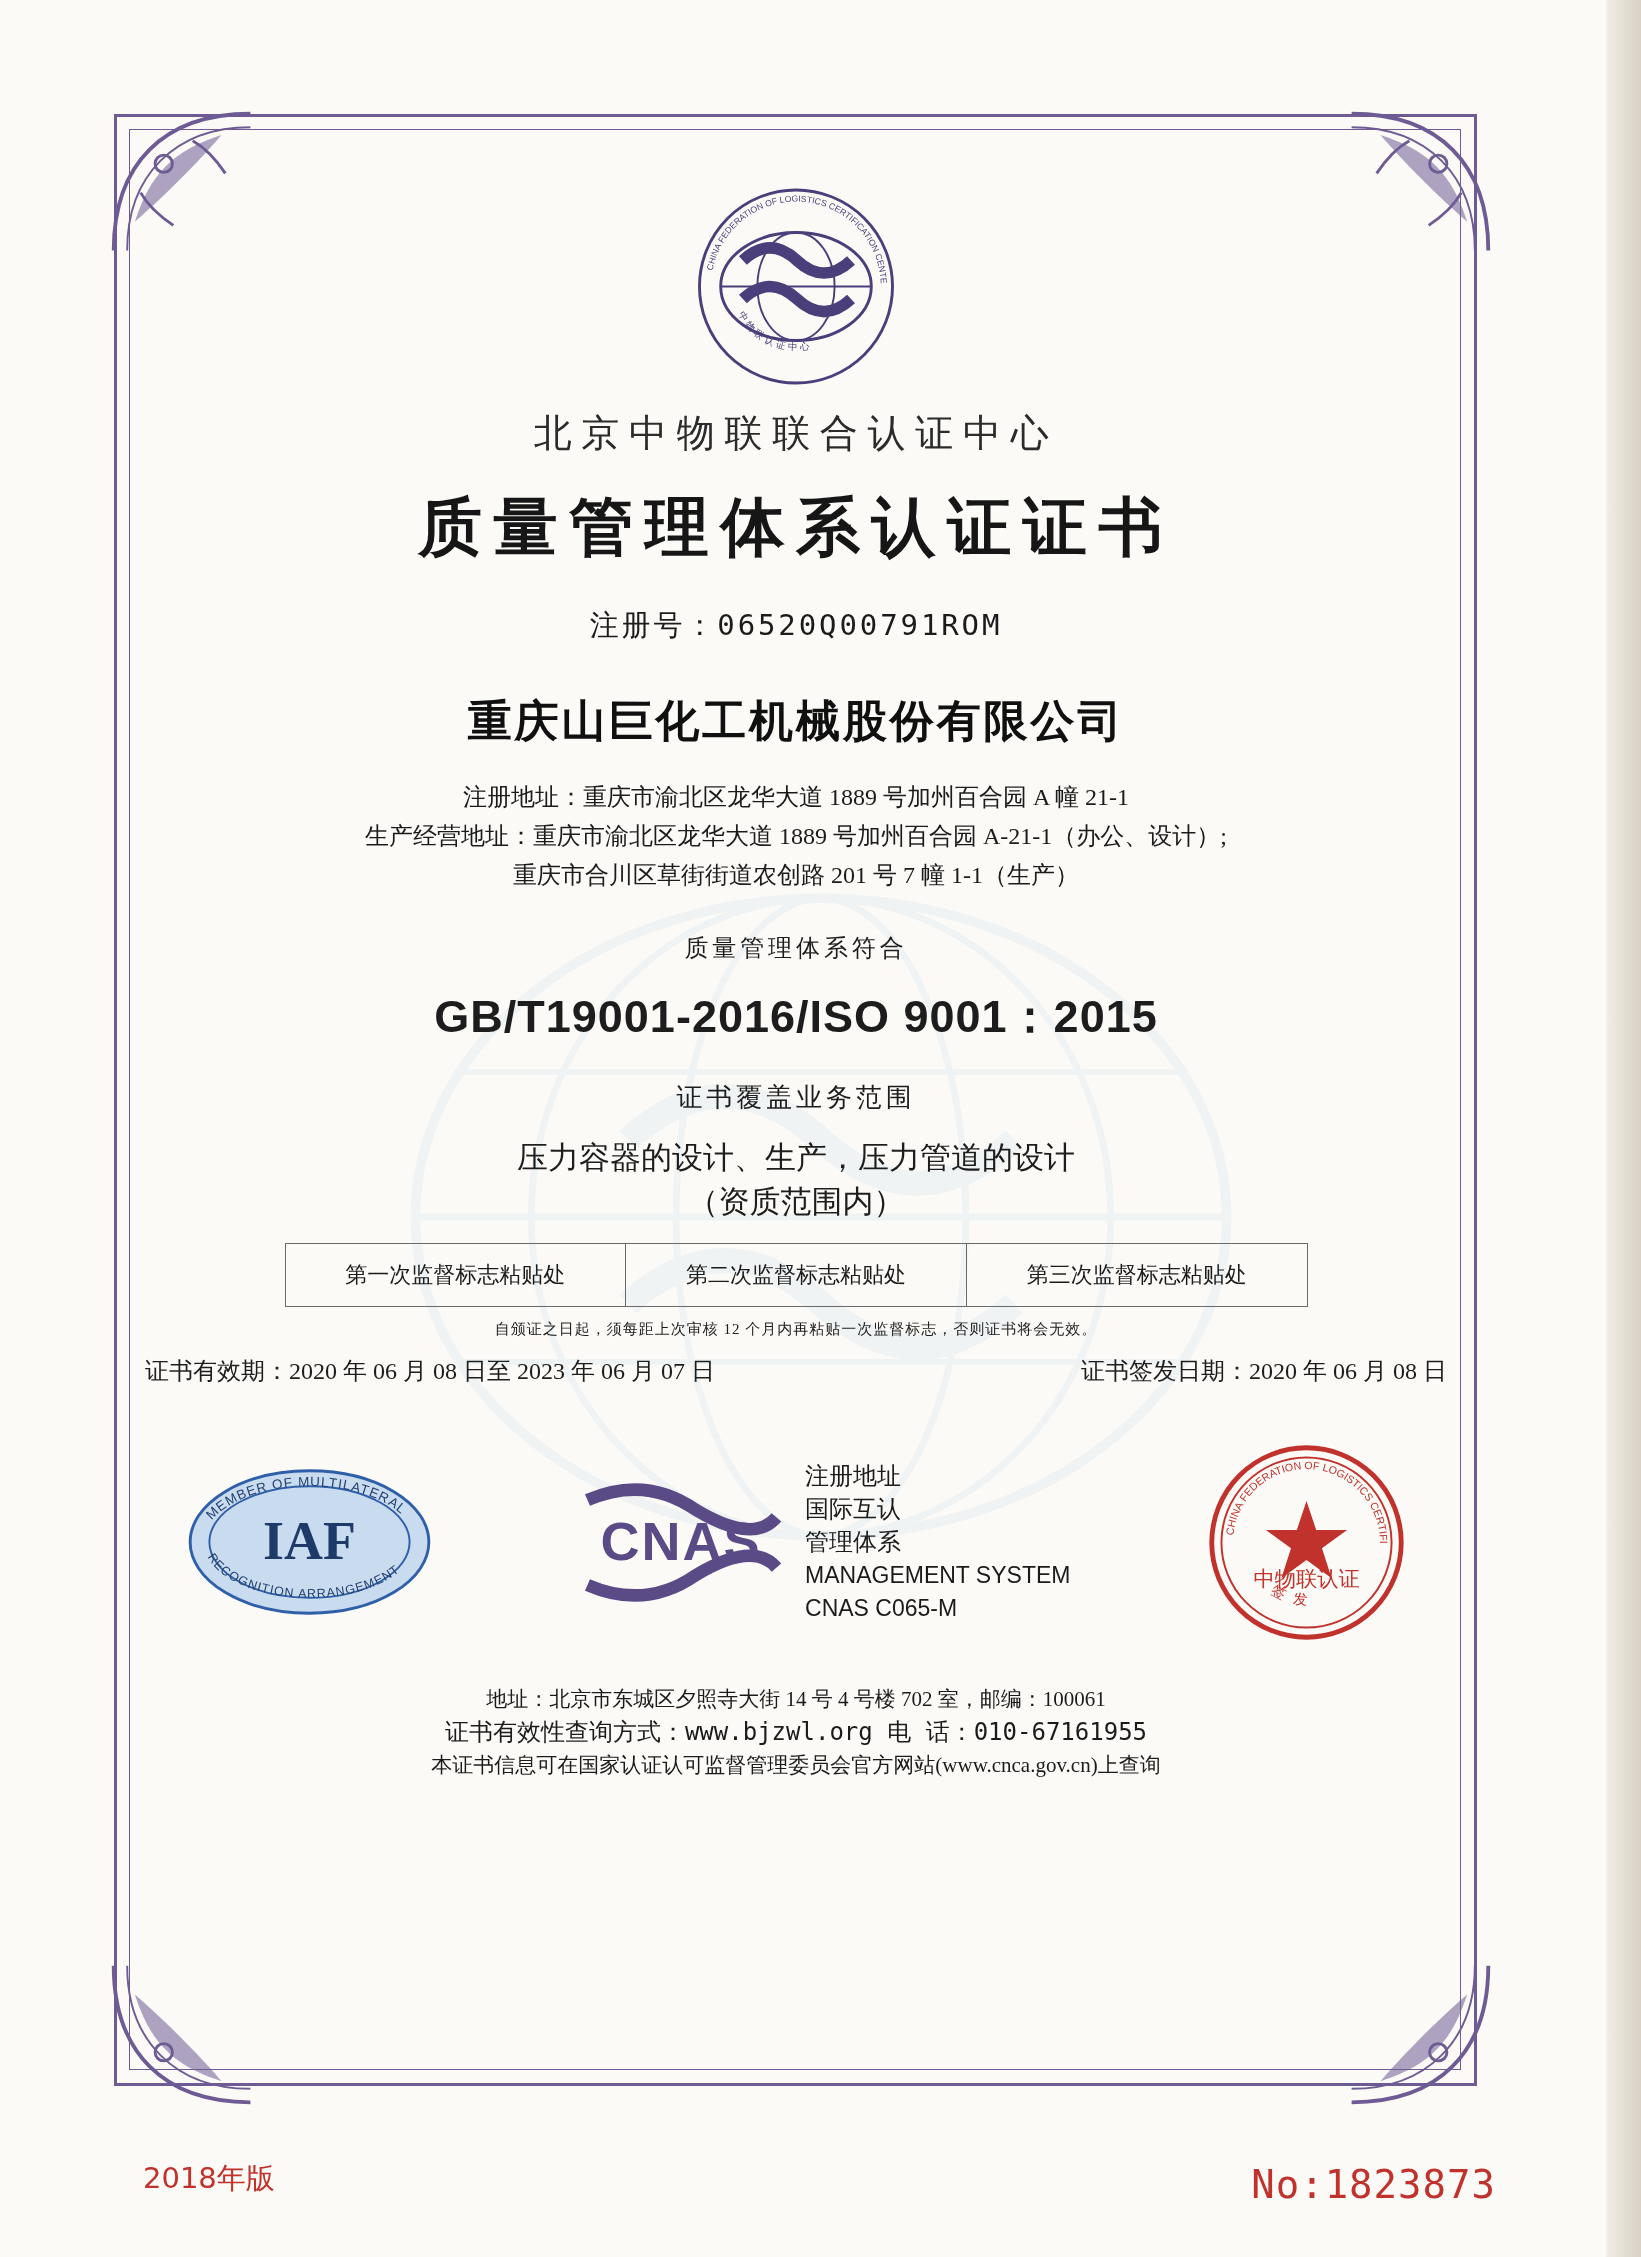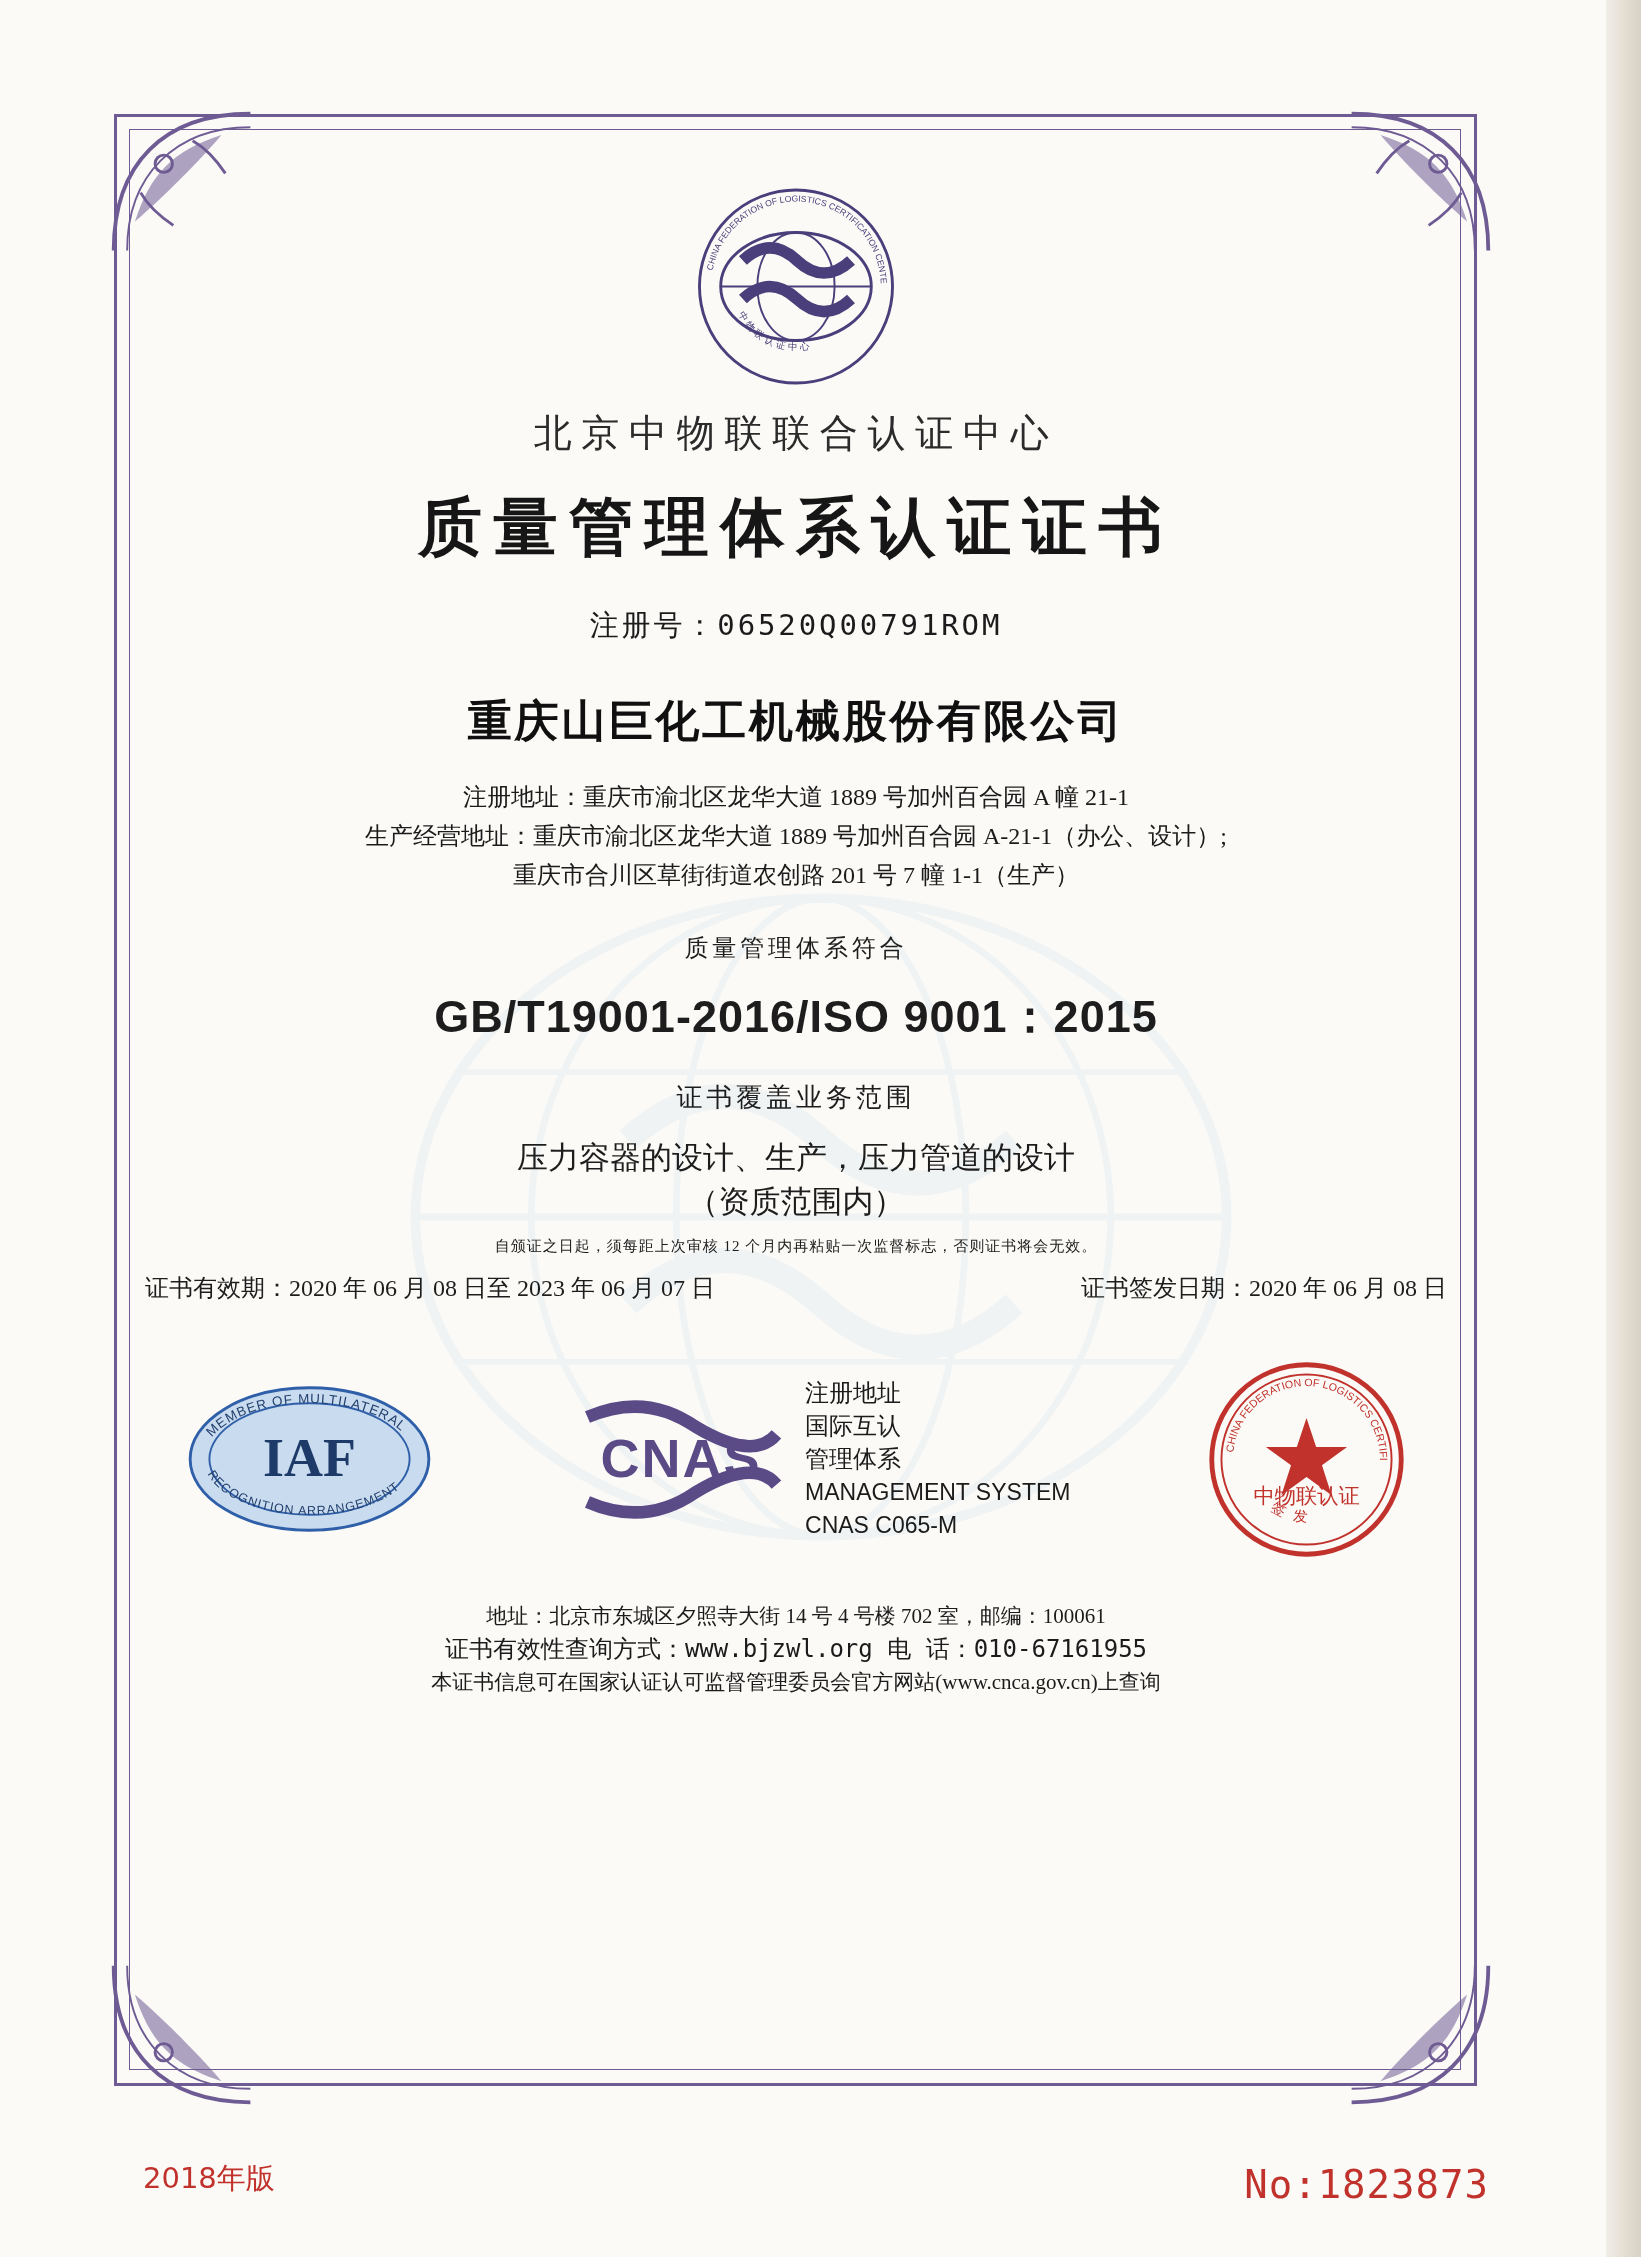--- a/index.html
+++ b/index.html
@@ -215,21 +215,21 @@
   .version {
     position: absolute;
     left: 143px;
     bottom: 58px;
     color: #c0322b;
     font-size: 29px;
     font-family: "DejaVu Sans", sans-serif;
   }
   .serial {
     position: absolute;
-    right: 152px;
+    right: 145px;
     bottom: 50px;
     color: #c0322b;
     font-size: 39px;
     font-family: "DejaVu Sans Mono", monospace;
     letter-spacing: 1px;
   }
 
   .red-seal {
     position: relative;
     width: 203px;
@@ -325,20 +325,29 @@
 
     <div class="standard">GB/T19001-2016/ISO 9001：2015</div>
 
     <div class="scope-label">证书覆盖业务范围</div>
 
     <div class="scope-text">
       <div>压力容器的设计、生产，压力管道的设计</div>
       <div>（资质范围内）</div>
     </div>
 
+    <table class="stamp-table">
+      <tbody>
+          <tr>
+        <td>第一次监督标志粘贴处</td>
+        <td>第二次监督标志粘贴处</td>
+        <td>第三次监督标志粘贴处</td>
+      </tr>
+    </tbody>
+      </table>
 
     <div class="notice">自颁证之日起，须每距上次审核 12 个月内再粘贴一次监督标志，否则证书将会无效。</div>
 
     <div class="dates-row">
       <div>证书有效期：2020 年 06 月 08 日至 2023 年 06 月 07 日</div>
       <div>证书签发日期：2020 年 06 月 08 日</div>
     </div>
 
     <div class="marks-row">
 

